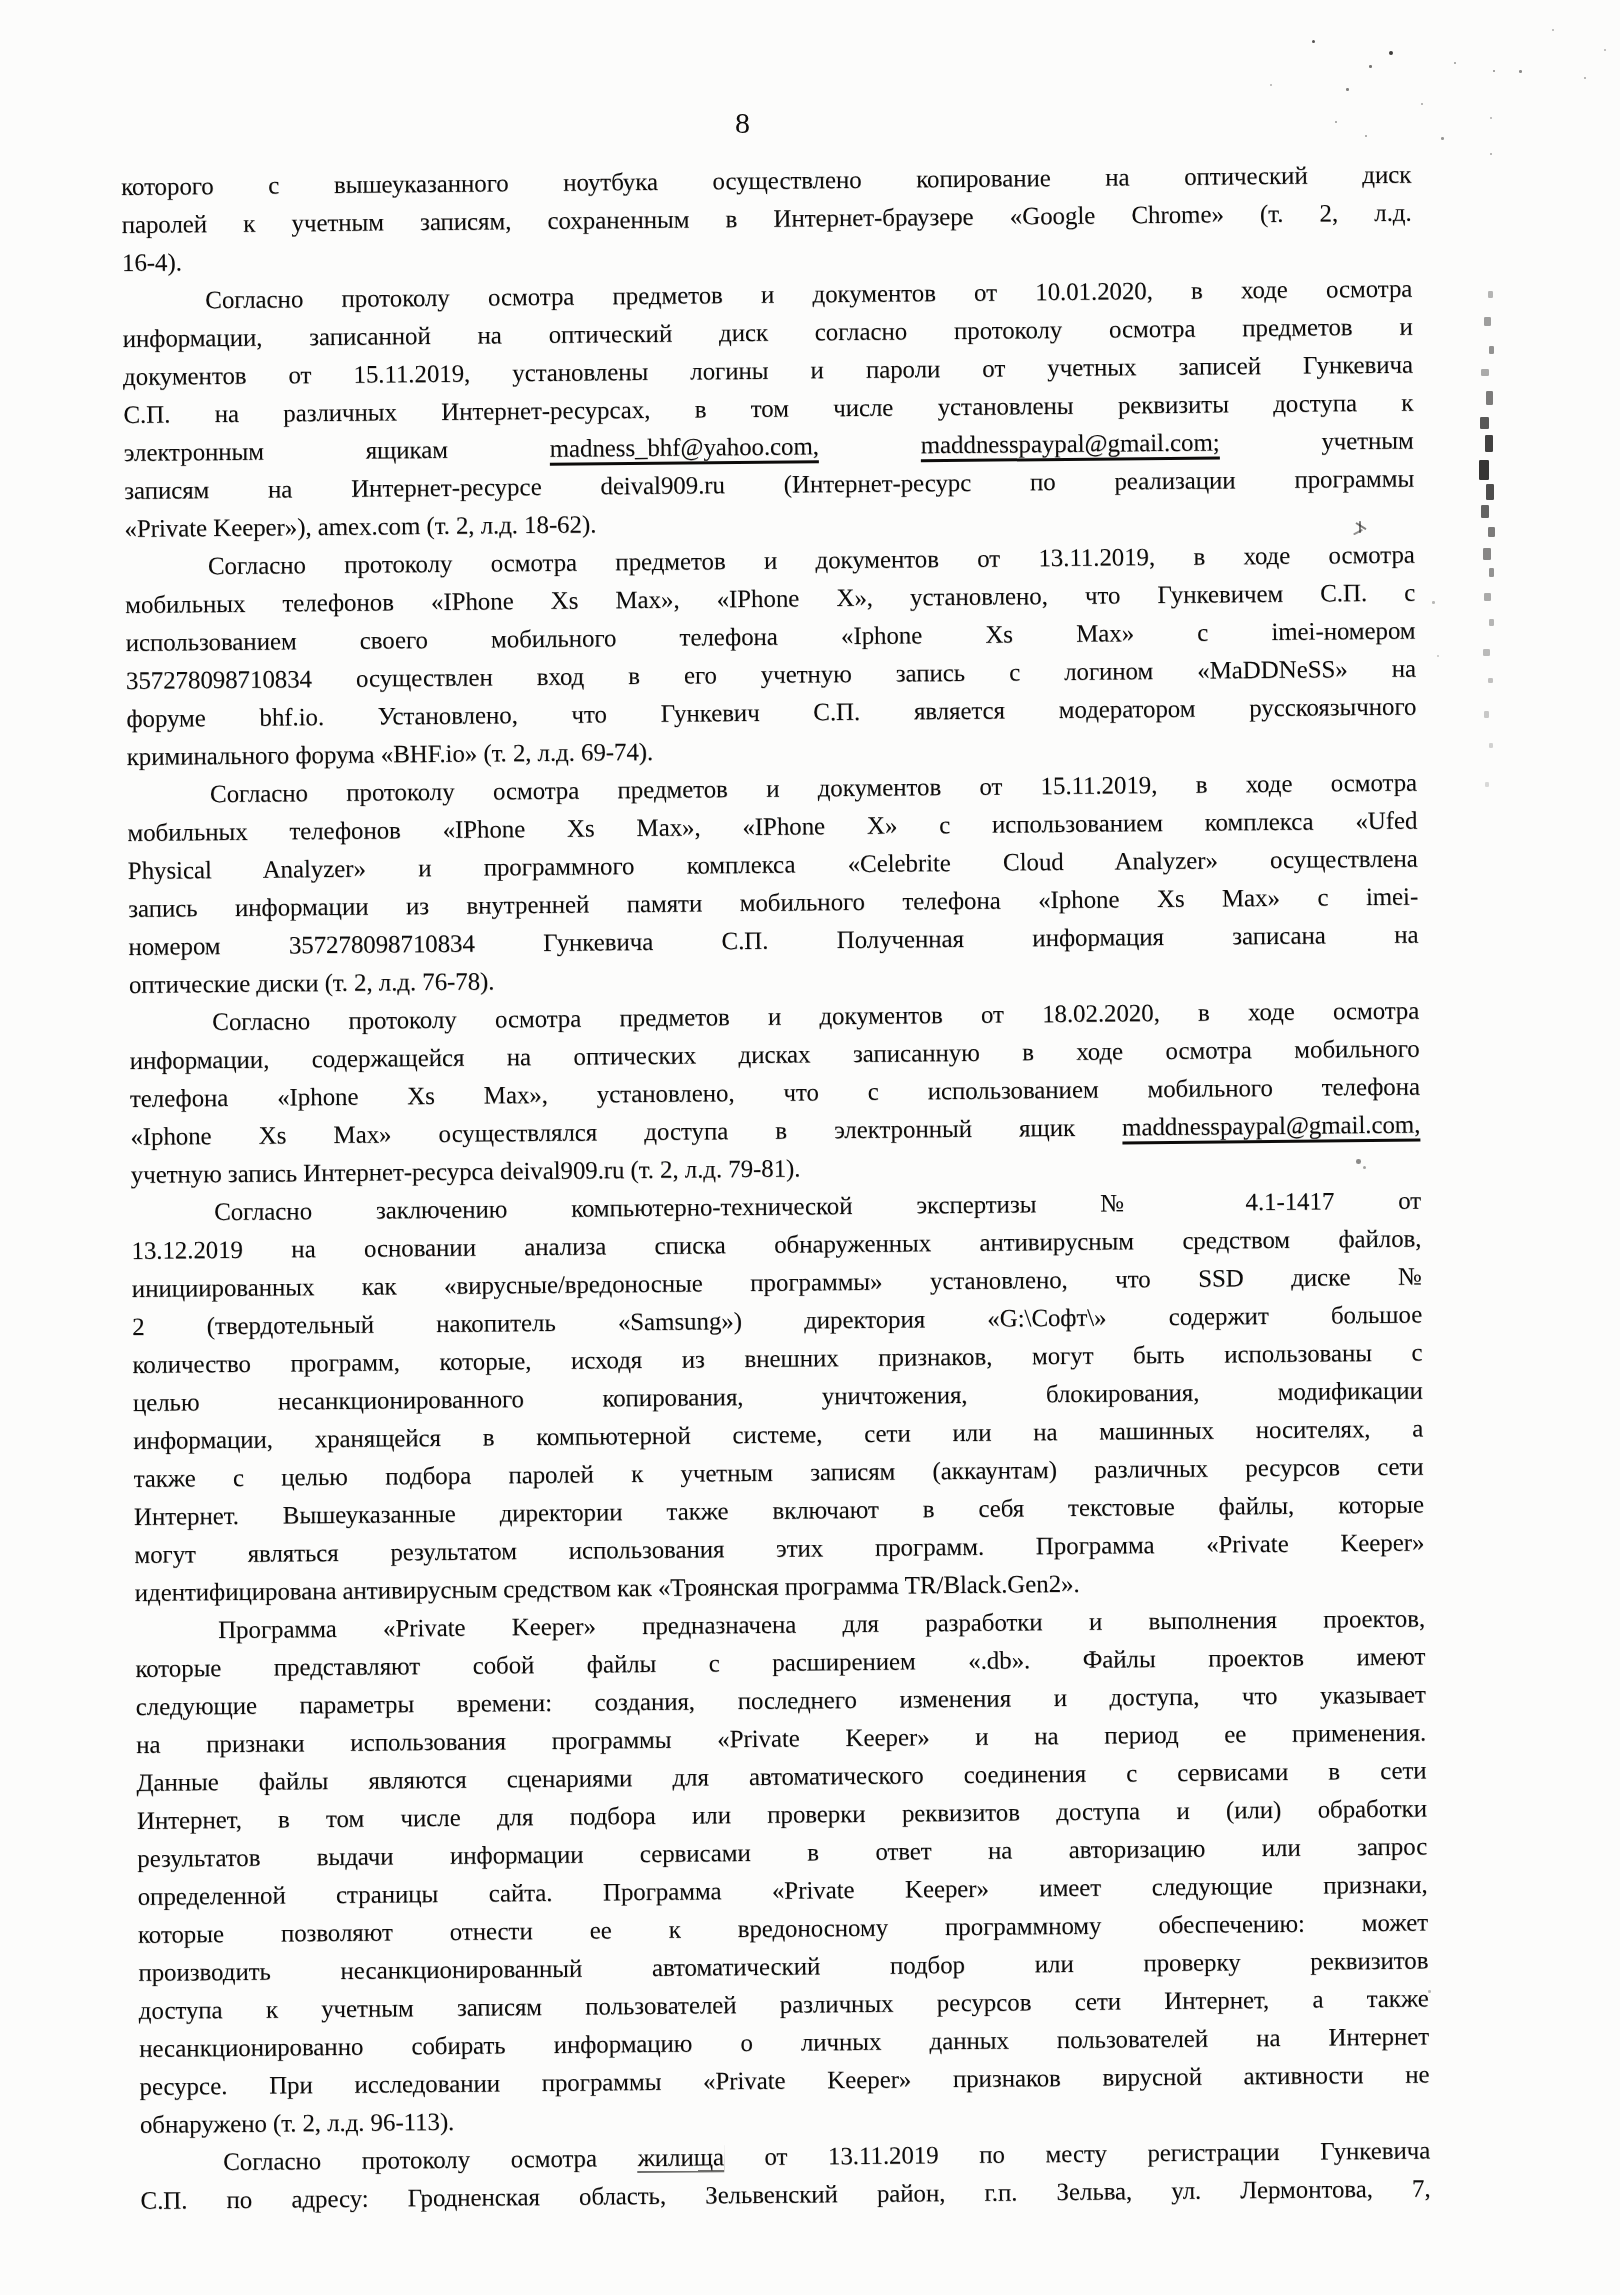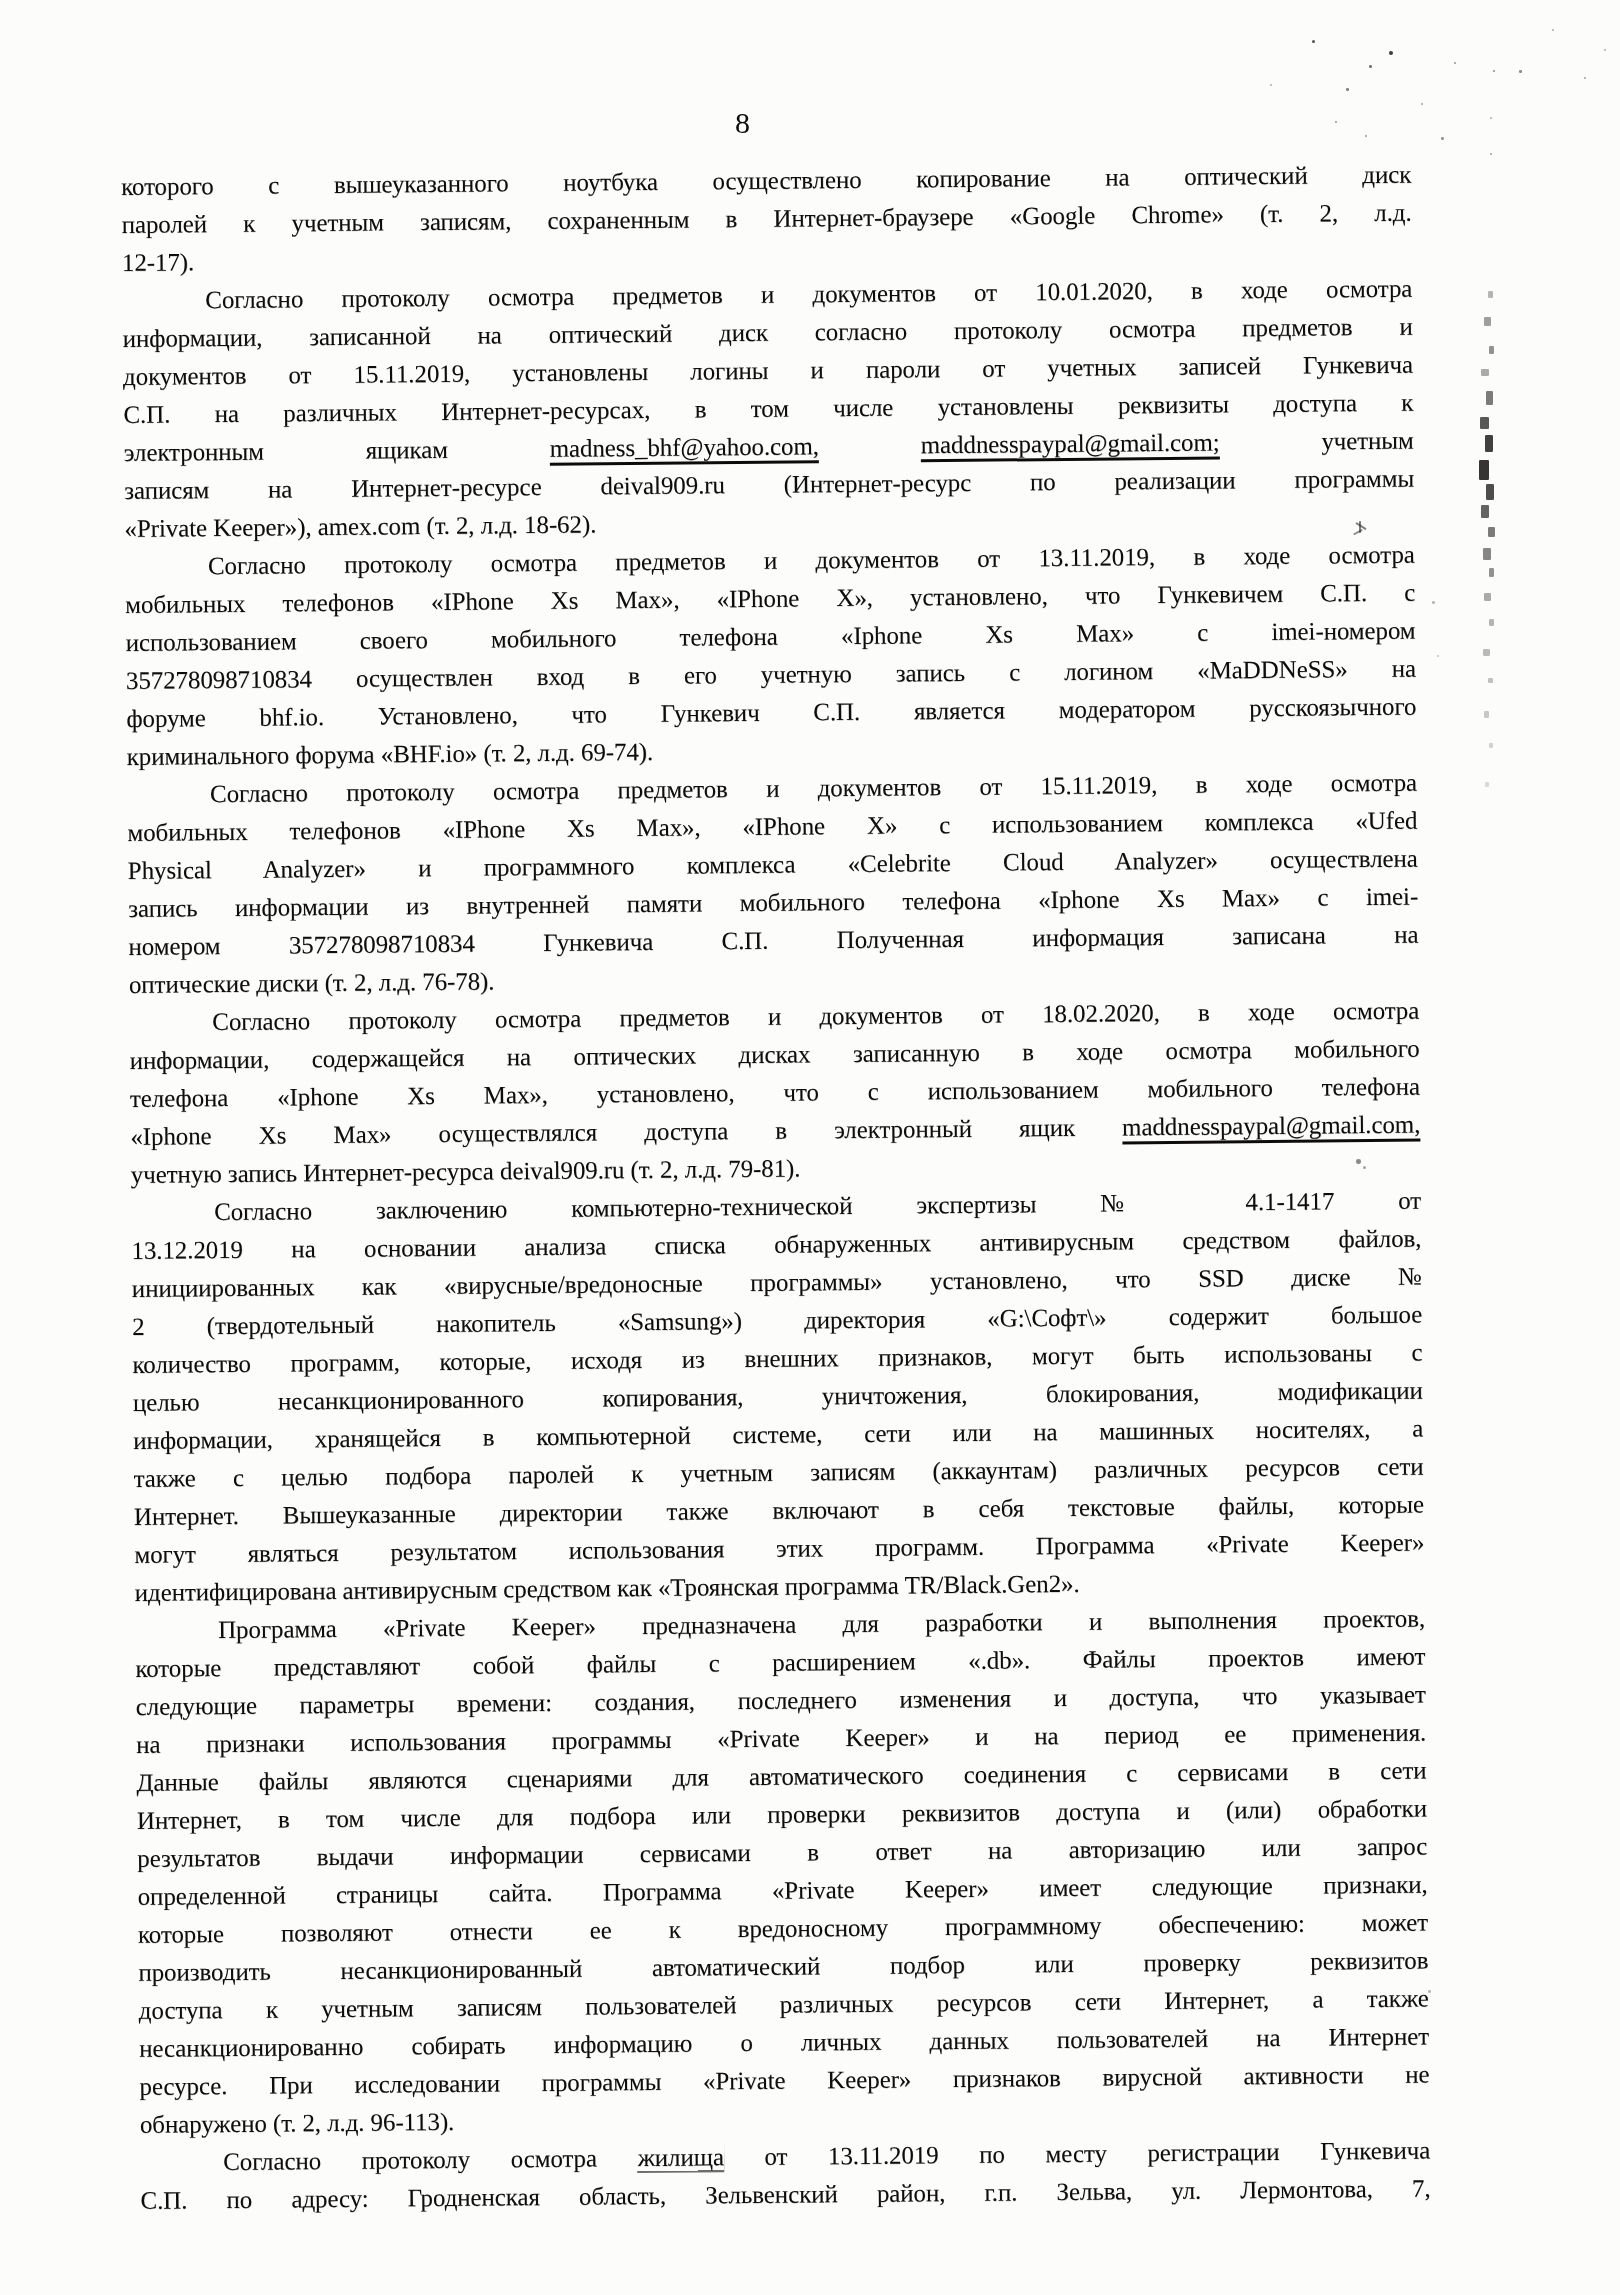--- a/index.html
+++ b/index.html
@@ -48,21 +48,21 @@
 </style>
 </head>
 <body>
 
 <div class="page">
   <div class="pageno">8</div>
   <div class="doc">
       <div class="para">
         <div class="line"><span>которого с вышеуказанного ноутбука осуществлено копирование на оптический диск</span></div>
         <div class="line"><span>паролей к учетным записям, сохраненным в Интернет-браузере «Google Chrome» (т. 2, л.д.</span></div>
-        <div class="line end"><span>12-17).</span></div>
+        <div class="line end"><span>16-4).</span></div>
       </div>
       <div class="para">
         <div class="line first"><span>Согласно протоколу осмотра предметов и документов от 10.01.2020, в ходе осмотра</span></div>
         <div class="line"><span>информации, записанной на оптический диск согласно протоколу осмотра предметов и</span></div>
         <div class="line"><span>документов от 15.11.2019, установлены логины и пароли от учетных записей Гункевича</span></div>
         <div class="line"><span>С.П. на различных Интернет-ресурсах, в том числе установлены реквизиты доступа к</span></div>
         <div class="line"><span>электронным ящикам </span><span class="u1">madness_bhf@yahoo.com,</span><span> </span><span class="u1">maddnesspaypal@gmail.com;</span><span> учетным</span></div>
         <div class="line"><span>записям на Интернет-ресурсе deival909.ru (Интернет-ресурс по реализации программы</span></div>
         <div class="line end"><span>«Private Keeper»), amex.com (т. 2, л.д. 18-62).</span></div>
       </div>

